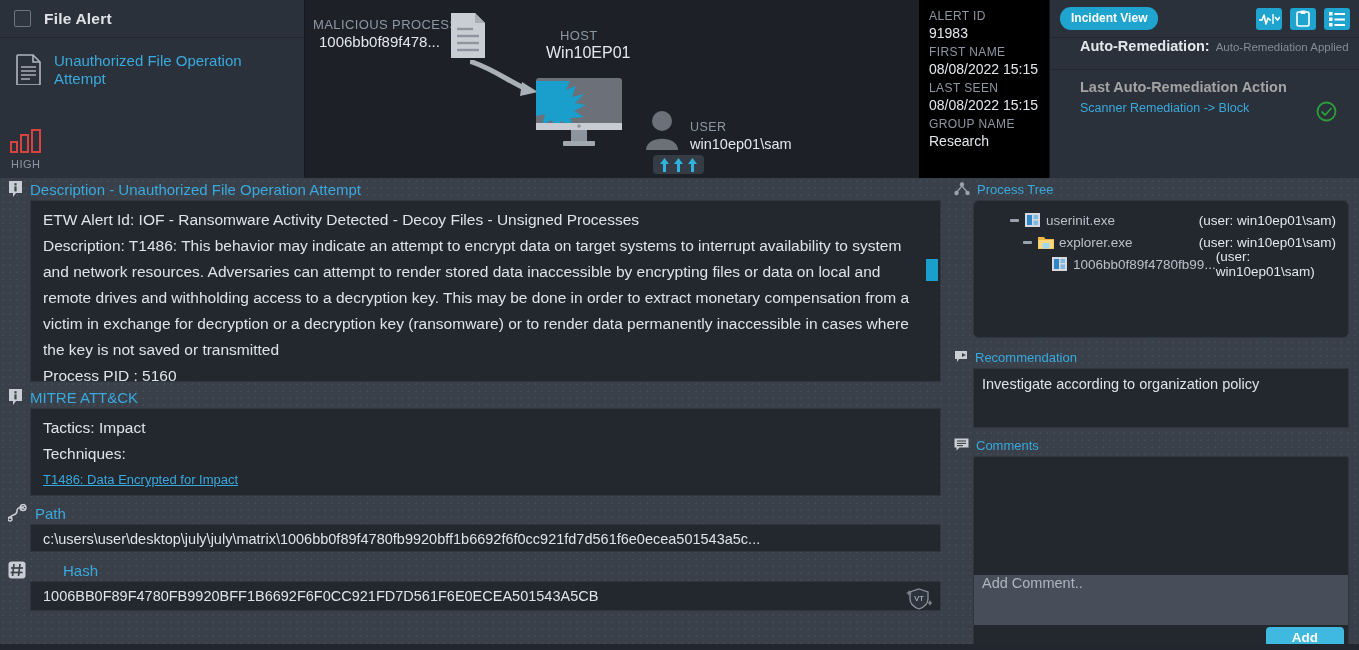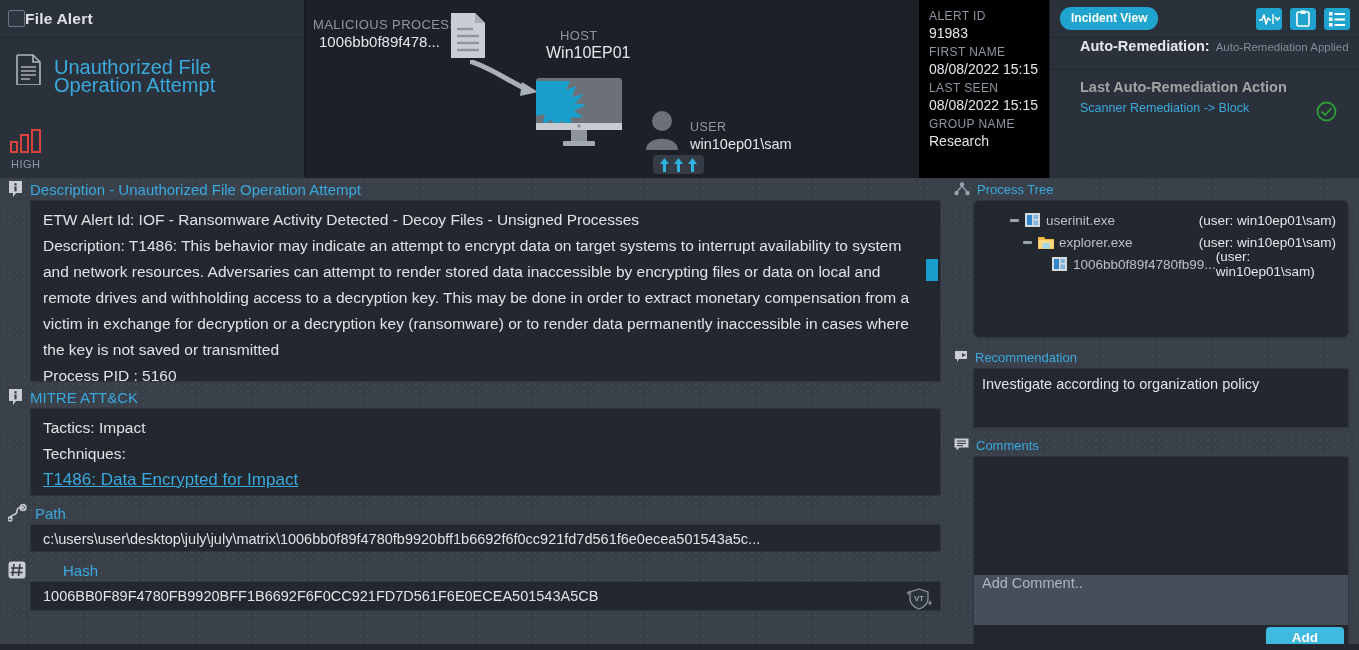--- a/index.html
+++ b/index.html
@@ -18,34 +18,34 @@
 
   
   .alert-col {
     width: 305px; flex: 0 0 305px;
     background: #2b313a;
     border-right: 1px solid #171b21;
     display: flex; flex-direction: column;
   }
   .alert-title-row {
     height: 38px; flex: 0 0 38px;
-    display: flex; align-items: center; 
-    padding-left: 8px;
+    display: flex; align-items: center; gap: 13px;
+    padding-left: 14px;
     border-bottom: 1px solid #22262d;
   }
   .chkbox {
     width: 17px; height: 17px;
     border: 1px solid #6d7783;
     background: #2f353f; border-radius: 2px;
   }
   .alert-title { font-size: 15.5px; color: #dfe3e8; font-weight: bold; letter-spacing: .2px; }
   .alert-body { flex: 1; position: relative; }
   .alert-name-row { display: flex; gap: 12px; padding: 14px 10px 0 16px; }
   .doc-icon { width: 26px; flex: 0 0 26px; padding-top: 2px; }
-  .alert-name { font-size: 20px; line-height: 18px; color: #3aa9dd; margin-top: 6px; }
+  .alert-name { font-size: 15px; line-height: 18px; color: #3aa9dd; }
   .sev-wrap { position: absolute; left: 10px; bottom: 8px; }
   .sev-label { font-size: 11px; color: #8d97a3; letter-spacing: .5px; margin-top: 1px; padding-left:1px;}
 
   
   .graph-col {
     flex: 1; position: relative;
     background: #1d2127;
     overflow: hidden;
   }
   .mal-proc-label {
@@ -161,21 +161,21 @@
     padding: 6px 12px 8px;
     position: relative;
   }
   .ptext { font-size: 15.5px; line-height: 26px; color: #dfe3e8; }
   .scroll-thumb {
     position: absolute; right: 2px; top: 58px;
     width: 12px; height: 22px; background: #1a9fcc;
   }
   .mitre-line { font-size: 15.5px; line-height: 26px; color: #dfe3e8; }
   .mitre-link {
-    font-size: 17px; line-height: 26px;
+    font-size: 13px; line-height: 26px;
     color: #3aa9dd; text-decoration: underline; display: inline-block;
   }
   .mono-val {
     font-size: 14.5px; color: #dfe3e8; line-height: 22px;
     white-space: nowrap; overflow: hidden; text-overflow: ellipsis;
   }
   .vt-badge { position: absolute; right: 8px; top: 4px; }
 
   
   .tree-panel {

